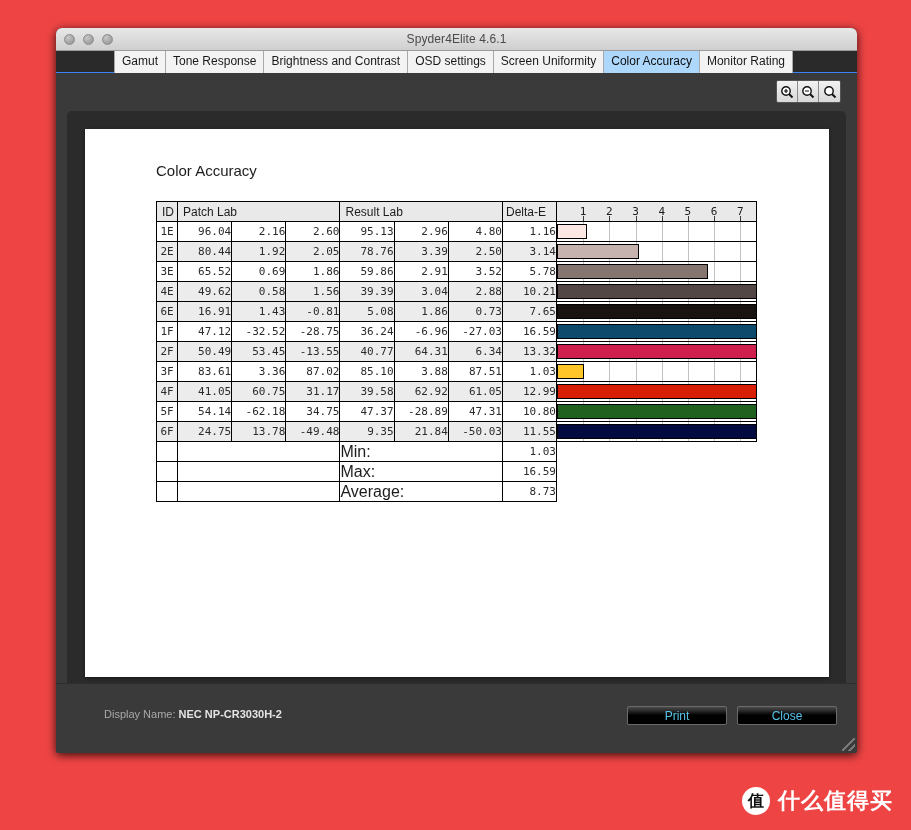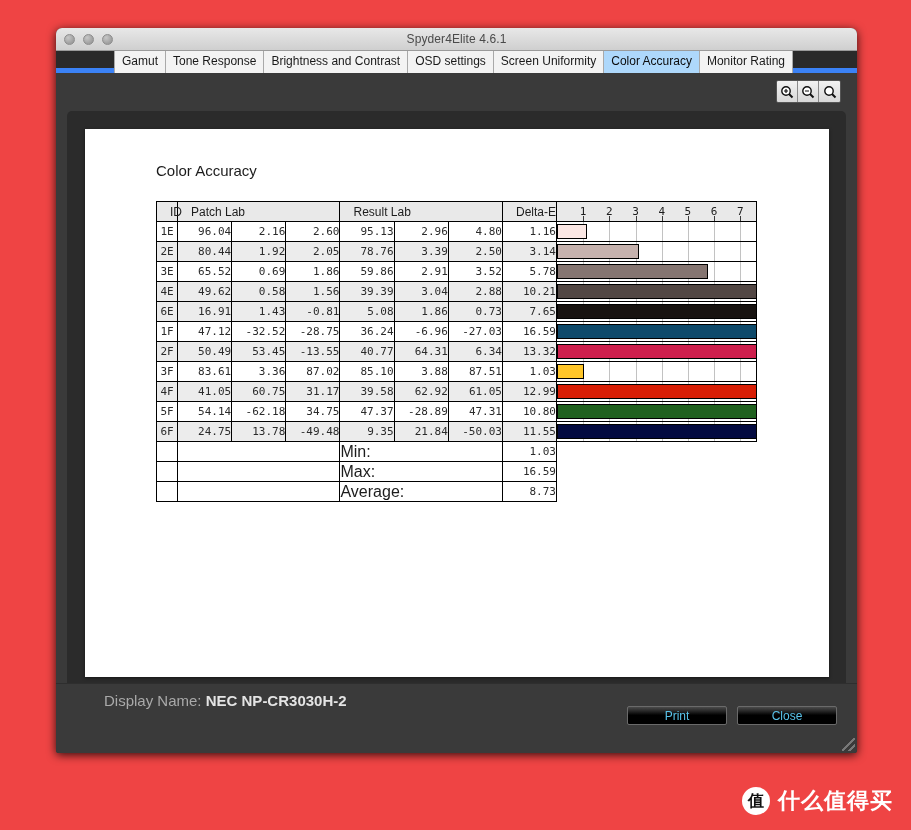--- a/index.html
+++ b/index.html
@@ -33,21 +33,21 @@
   }
   .traffic { position: absolute; left: 8px; top: 6px; display: flex; gap: 8px; }
   .dot { width: 11px; height: 11px; border-radius: 50%;
          background: radial-gradient(circle at 35% 30%, #c7c7c7, #9e9e9e 70%);
          border: 1px solid #8d8d8d; }
 
   
   .tabstrip {
     height: 22px; background: #2a2a2a;
     display: flex; align-items: flex-start; padding-left: 58px;
-    border-bottom: 5px solid #3b82f6;
+    border-bottom: 1px solid #3b82f6;
   }
   .tab {
     height: 22px; line-height: 21px;
     padding: 0 7px;
     font-size: 12px; color: #1a1a1a;
     background: #f3f3f3;
     border-right: 1px solid #a9a9a9;
     white-space: nowrap;
     cursor: default;
   }
@@ -102,21 +102,21 @@
     border-collapse: collapse;
     font-family: "DejaVu Sans Mono", monospace;
     font-size: 11px;
     color: #2a2a2a;
     table-layout: fixed;
   }
   .report td, .report th { border: 1px solid #000; padding: 0; height: 20px; }
   .report th {
     background: #e9e9e9; font-weight: normal; text-align: left;
     font-family: "Liberation Sans", sans-serif; font-size: 12px;
-    color: #1c1c1c; padding-left: 13px;
+    color: #1c1c1c; padding-left: 5px;
   }
   .c-id   { width: 21px; text-align: center; }
   .c-num  { width: 58px; text-align: right; padding-right: 5px; }
   .c-de   { width: 54px; text-align: right; padding-right: 5px; }
   .c-bar  { width: 200px; padding: 0 !important; position: relative; }
   tr.alt td { background: #ececec; }
   tr.alt td.c-bar { background: #fff; }
   td.c-bar { background: #fff; }
 
   .scalehead {
@@ -141,22 +141,22 @@
   }
   td.blank { background: #fff !important; }
 
   
   .footer {
     position: absolute; left: 0; right: 0; bottom: 0; height: 70px;
     background: #3a3a3a;
     border-top: 1px solid #2e2e2e;
   }
   .displayname {
-    position: absolute; left: 48px; top: 8px;
-    font-size: 15px; color: #a9a9a9;
+    position: absolute; left: 48px; top: 24px;
+    font-size: 11px; color: #a9a9a9;
   }
   .displayname b { color: #e4e4e4; font-weight: bold; }
   .btn {
     position: absolute; top: 22px;
     width: 100px; height: 19px;
     background: linear-gradient(to bottom,#4a4a4a 0%,#2a2a2a 22%,#000 48%,#000 100%);
     border: 1px solid #6a6a6a;
     border-radius: 2px;
     color: #59c3ea; font-size: 12px;
     display: flex; align-items: center; justify-content: center;
@@ -246,21 +246,21 @@
         <div class="page">
 
           <div class="page-title">Color Accuracy</div>
 
           <table class="report">
             <thead>
               <tr>
                 <th class="c-id">ID</th>
                 <th colspan="3">Patch Lab</th>
                 <th colspan="3">Result Lab</th>
-                <th class="c-de" style="text-align:left;padding-left:13px;">Delta-E</th>
+                <th class="c-de" style="text-align:left;padding-left:3px;">Delta-E</th>
                 <th class="c-bar scalehead">
                   <span class="tick" style="left: 13.1579%;">1</span>
                   <span class="tick" style="left: 26.3158%;">2</span>
                   <span class="tick" style="left: 39.4737%;">3</span>
                   <span class="tick" style="left: 52.6316%;">4</span>
                   <span class="tick" style="left: 65.7895%;">5</span>
                   <span class="tick" style="left: 78.9474%;">6</span>
                   <span class="tick" style="left: 92.1053%;">7</span>
                 <span class="gridline" style="left: 13.1579%; top: 14px; bottom: 0px; background: rgb(58, 58, 58);"></span>
                     <span class="gridline" style="left: 26.3158%; top: 14px; bottom: 0px; background: rgb(58, 58, 58);"></span>

